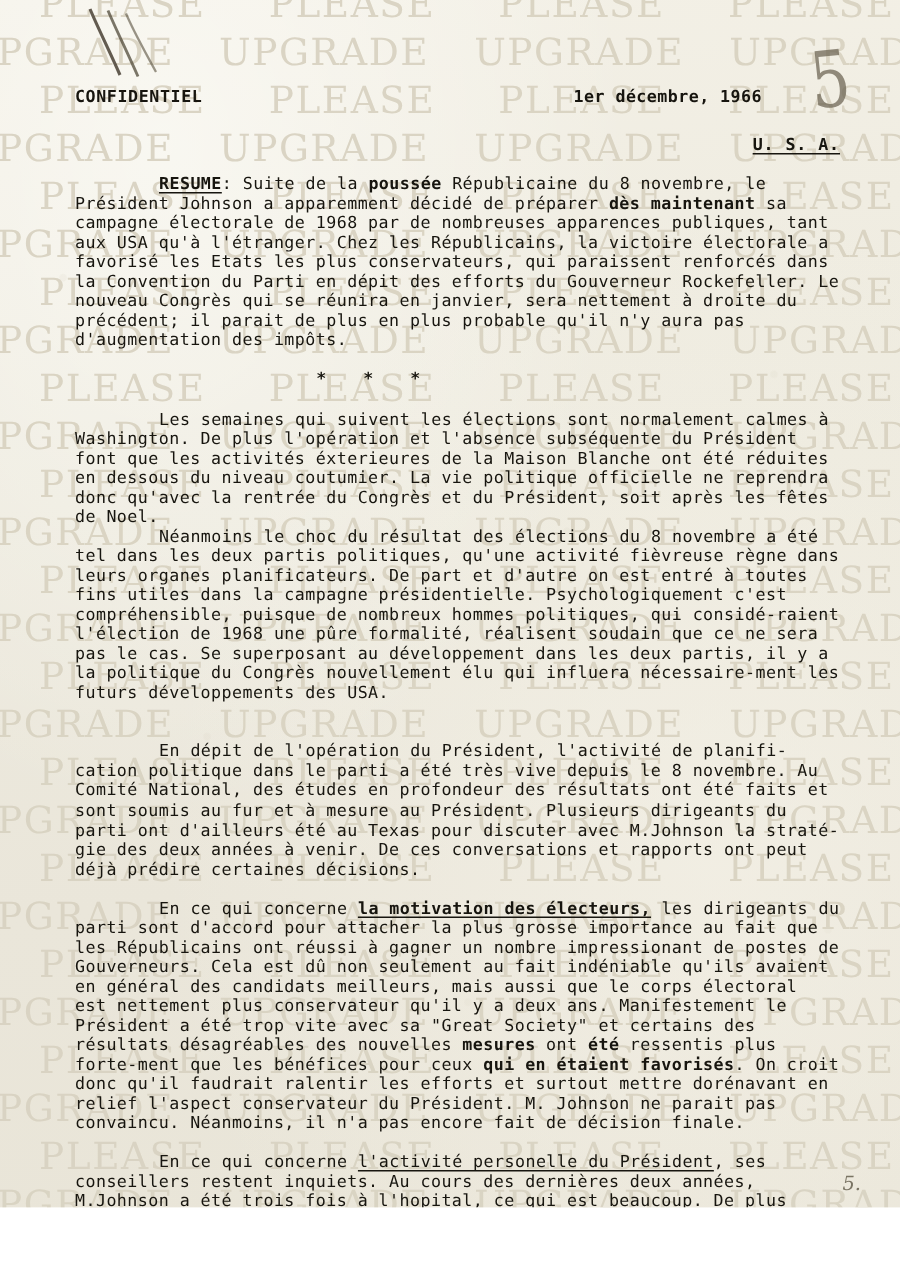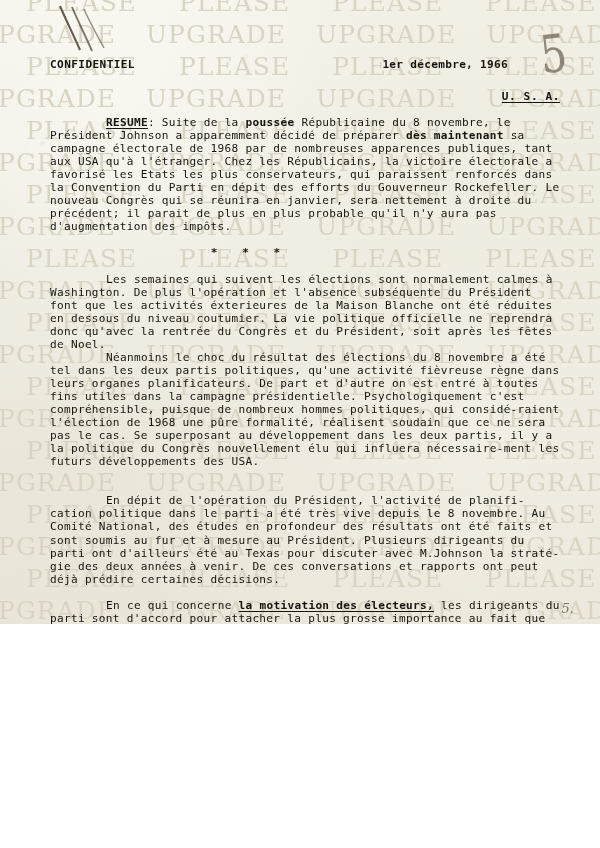--- a/index.html
+++ b/index.html
@@ -7,21 +7,21 @@
     padding: 0;
     background: #ffffff;
   }
   body {
     font-family: "DejaVu Sans Mono", "Liberation Mono", monospace;
   }
 
   #page {
     position: relative;
     width: 600px;
-    height: 624px;
+    height: 805px;
     overflow: hidden;
     background: #efece1;
     background-image:
       radial-gradient(ellipse at 18% 12%, rgba(255,255,252,0.55) 0%, rgba(255,255,252,0) 45%),
       radial-gradient(ellipse at 80% 70%, rgba(246,243,233,0.6) 0%, rgba(246,243,233,0) 55%),
       linear-gradient(176deg, #f3f0e6 0%, #edeade 40%, #eae6da 72%, #e9e5d8 100%);
   }
 
   
   #grain {

